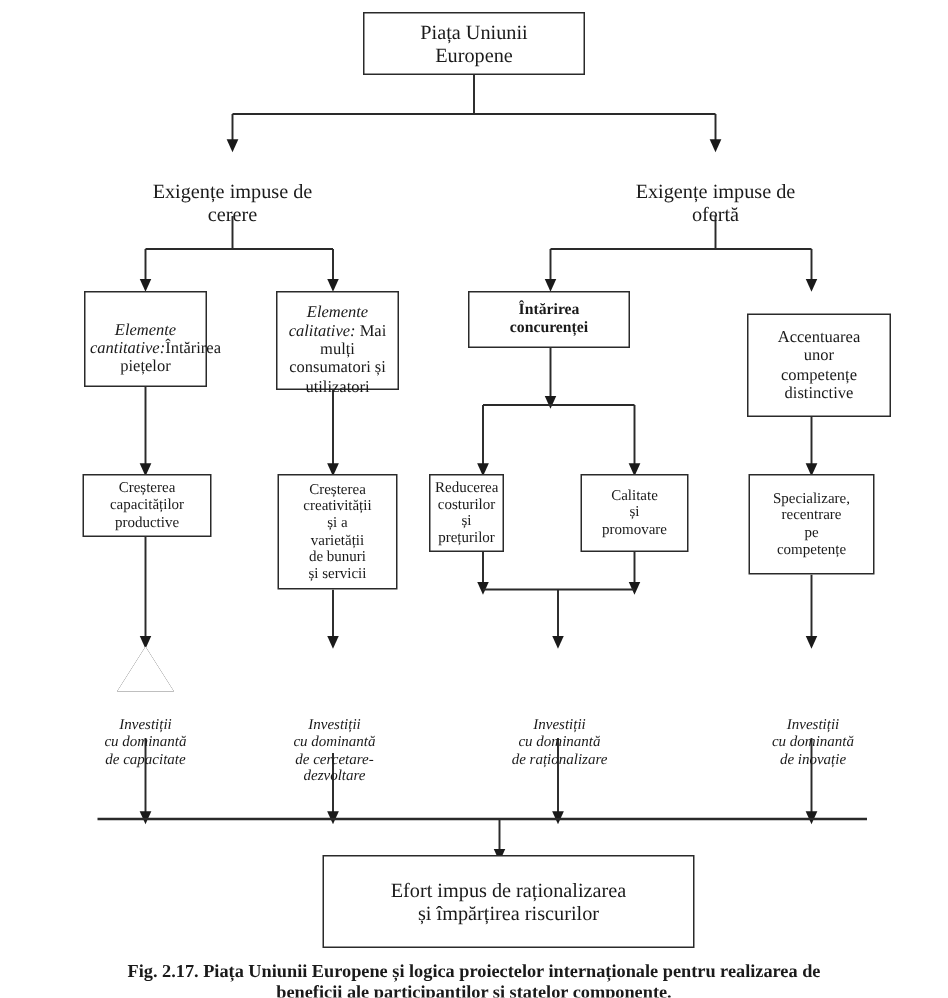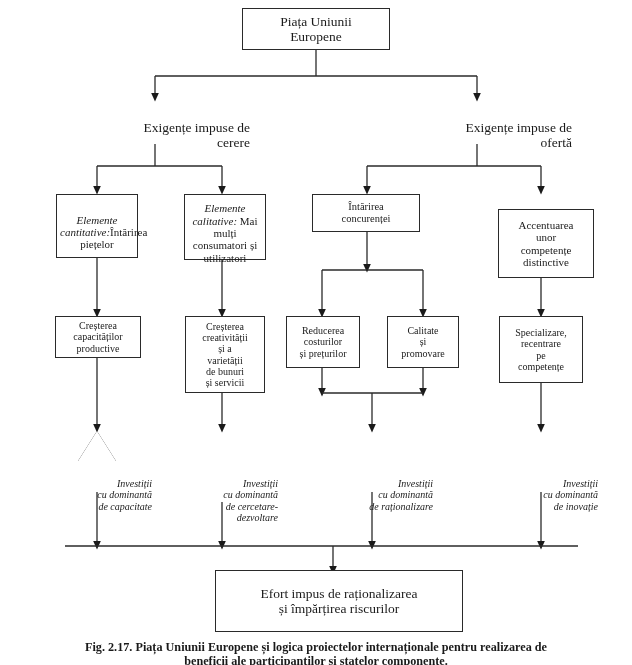--- a/index.html
+++ b/index.html
@@ -44,31 +44,31 @@
     padding: 4px 3px;
   }
   .node .txt {
     display: block;
     width: 100%;
     white-space: pre-line;
   }
 
   .lbl {
     position: absolute;
-    text-align: right;
+    text-align: center;
     line-height: 1.15;
     white-space: pre-line;
   }
 
   
   .t-root      { font-size: 13.5px; }
   .t-branch    { font-size: 13.5px; }
   .t-lvl2      { font-size: 11px; }
   .t-lvl2 i    { font-style: italic; }
-  .t-bold      { font-weight: normal; font-size: 10.5px; }
+  .t-bold      { font-weight: bold; font-size: 10.5px; }
   .t-lvl3      { font-size: 10px; }
   .t-inv       { font-size: 10px; font-style: italic; }
   .t-final     { font-size: 13.5px; }
 
   .caption {
     position: absolute;
     left: 14px;
     top: 625px;
     width: 604px;
     text-align: center;
@@ -193,21 +193,21 @@
 
   <div class="node t-lvl3" style="left:185px; top:316px; width:80px; height:77px;">
     <span class="txt">Creșterea
 creativității
 și             a
 varietății
 de bunuri
 și servicii</span>
   </div>
 
-  <div class="node t-lvl3" style="left:286px; top:316px; width:74px; height:52px;">
+  <div class="node t-lvl3" style="left:286px; top:316px; width:50px; height:52px;">
     <span class="txt">Reducerea
 costurilor
 și prețurilor</span>
   </div>
 
   <div class="node t-lvl3" style="left:387px; top:316px; width:72px; height:52px;">
     <span class="txt">Calitate
 și
 promovare</span>
   </div>

